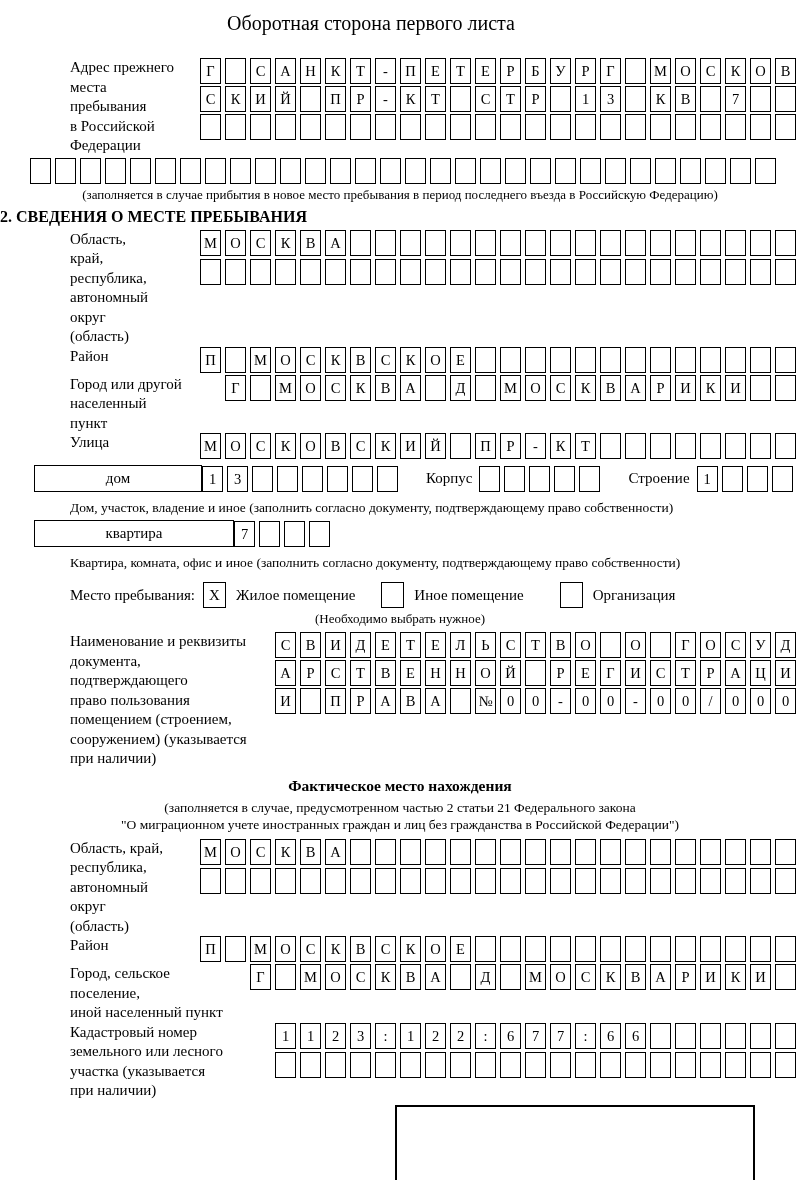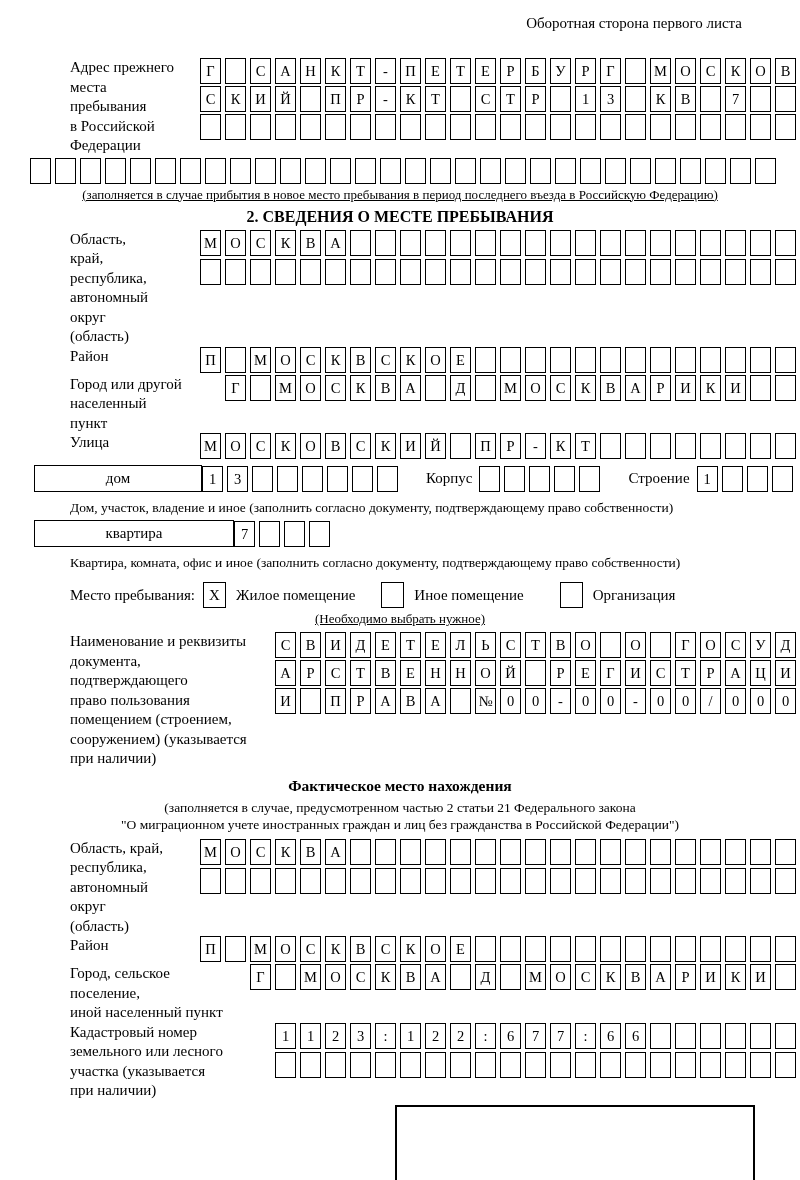--- a/index.html
+++ b/index.html
@@ -3,41 +3,41 @@
 <meta charset="utf-8">
 <style>
   * { box-sizing: border-box; }
   html,body { margin:0; padding:0; background:#ffffff; }
   .page {
     position:relative; width:800px; height:1180px; margin:0 auto;
     background:#ffffff; color:#000;
     font-family:"Liberation Serif","DejaVu Serif",serif;
     font-size:15px; overflow:hidden; padding-top:14px;
   }
-  .hdr { text-align:right; padding-right:58px; font-size:15px; line-height:18px; margin-bottom:26px; }
+  .hdr { text-align:center; padding-right:58px; font-size:20px; line-height:18px; margin-bottom:26px; }
 
   .frow { display:flex; align-items:flex-start; margin-left:70px;justify-content:space-between; }
   .lbl { white-space:pre-line; font-size:15px; line-height:19.5px; flex:0 0 auto; }
   .w112 { width:112px; }
   .w86  { width:86px; }
   .w115 { width:115px; }
   .w163 { width:163px; }
   .w184 { width:184px; }
   .w160 { width:160px; }
 
   .grid { display:flex; margin-bottom:2px; }
   .cell {
     flex:0 0 auto; width:21px; height:26px; margin-right:4px;
     border:1.5px solid #000; text-align:center; font-size:14.5px; line-height:24px;
   }
   .fullrow { margin-left:30px; margin-top:2px; }
 
-  .note { font-size:13px; line-height:15px;text-decoration:underline; }
+  .note { font-size:13px; line-height:15px; }
   .note-c { text-align:center; margin-top:3px; }
-  .title { text-align:center; font-weight:bold; font-size:16px; margin:6px 0 4px 0; }
+  .title { text-align:left; font-weight:bold; font-size:16px; margin:6px 0 4px 0; }
   .subtitle { text-align:center; font-weight:bold; font-size:15.5px; margin:8px 0 4px 0; }
   .subnote { text-align:center; white-space:pre-line; font-size:13.5px; line-height:17px; margin-bottom:6px; }
 
   .house-row, .apt-row { display:flex; align-items:center; margin-left:34px; margin-top:4px; }
   .wide-box { border:1.8px solid #000; height:27px; text-align:center; line-height:25px; flex:0 0 auto; }
   .wb168 { width:168px; }
   .wb200 { width:200px; }
   .inline-lbl { margin:0 7px 0 24px; flex:0 0 auto; }
   .under-note { margin-left:70px; font-size:13.5px; line-height:16px; margin-top:8px; margin-bottom:3px; }
 

